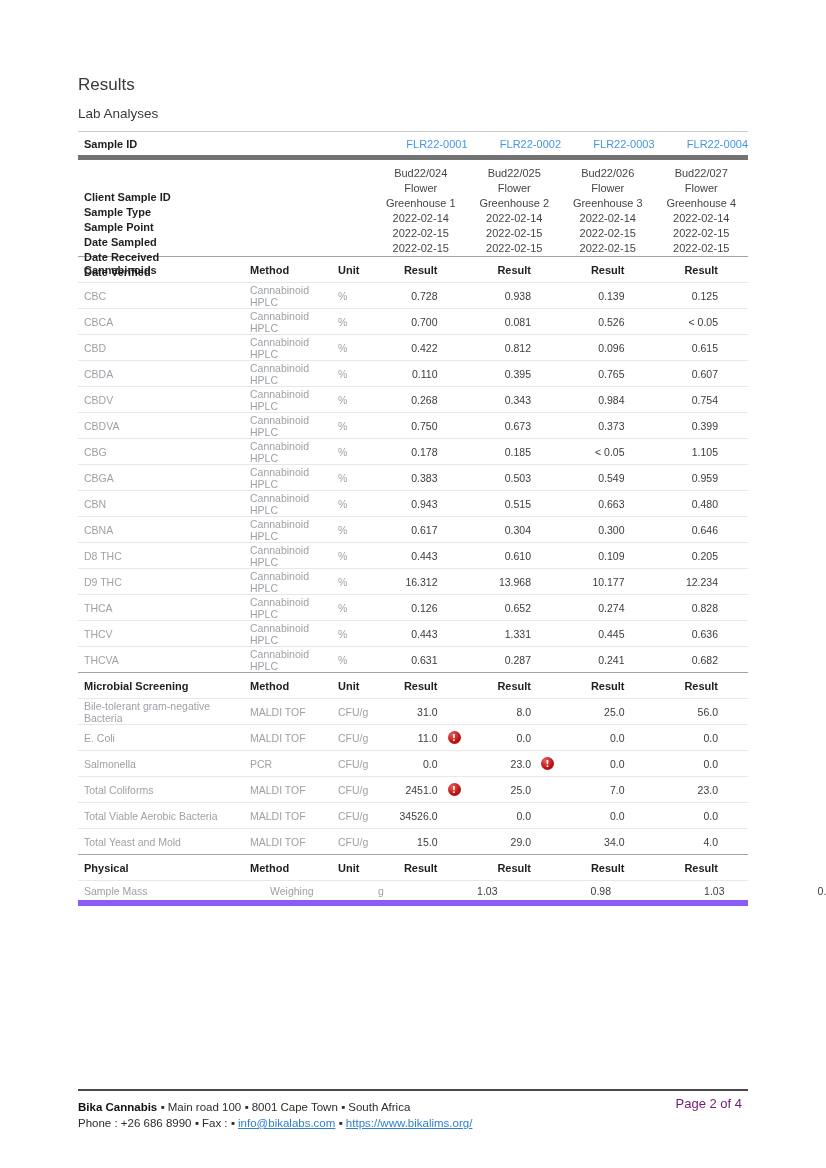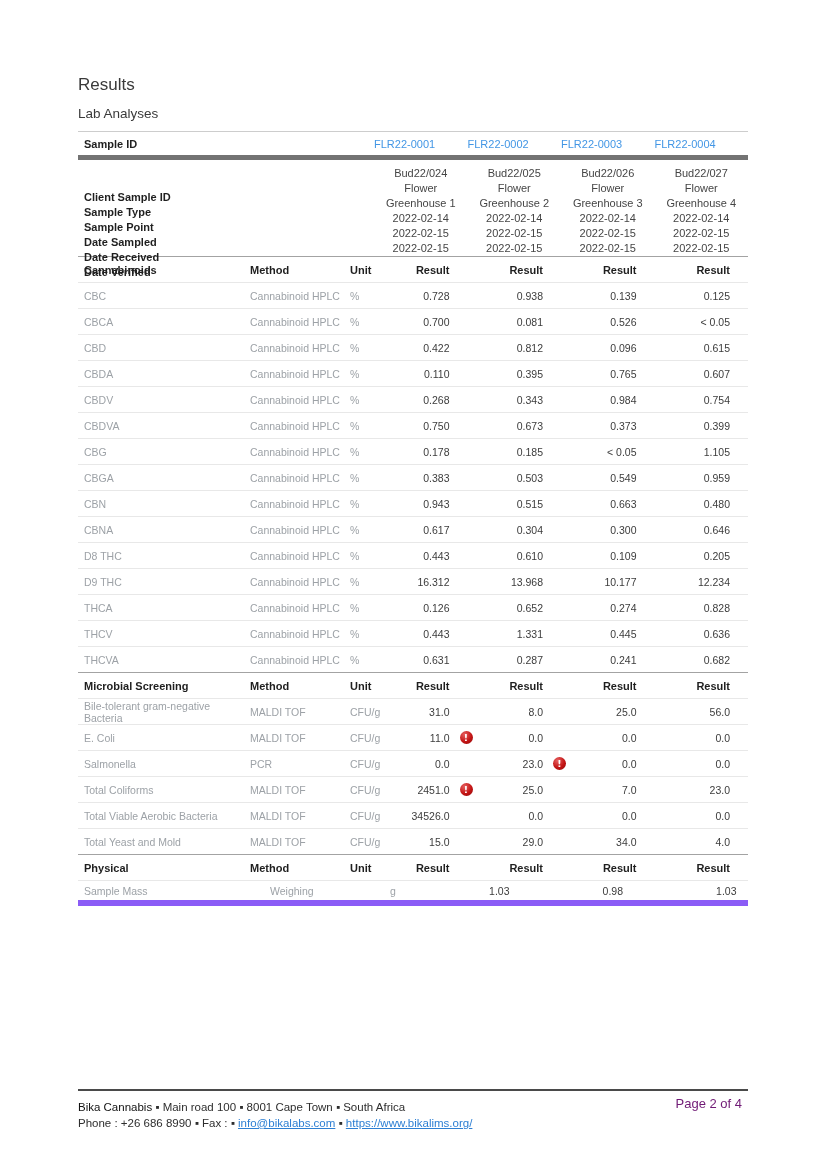--- a/index.html
+++ b/index.html
@@ -8,29 +8,29 @@
     position:relative; width:826px; height:1168px; background:#ffffff;
     font-family:"Liberation Sans", sans-serif; color:#3a3a3a; overflow:hidden;
   }
   .content { position:absolute; left:78px; top:76px; width:670px; }
 
   .h1 { font-size:17px; line-height:18px; font-weight:500; color:#3a3a3a; margin-bottom:13px; }
   .h2 { font-size:13.5px; line-height:14px; font-weight:400; color:#3a3a3a; margin-bottom:10px; }
 
   
   .c-analyte { width:172px; padding-left:6px; flex:none; }
-  .c-method  { width:100px;  flex:none; }
+  .c-method  { width:88px;  flex:none; }
   .c-unit    { width:36px;  flex:none; }
   .c-result  { width:93.5px; flex:none; position:relative; text-align:right; padding-right:30px; }
 
   
   .info-table { border-top:1px solid #cdcdcd; font-size:11px; }
   .sid-row { display:flex; height:28px; align-items:center; border-bottom:5px solid #737373; }
   .sid-label { width:296px; padding-left:6px; font-weight:bold; color:#1f1f1f; flex:none; }
-  .sid-link { width:93.5px; flex:none; text-align:left; text-decoration:none; font-weight:400; }
+  .sid-link { width:93.5px; flex:none; text-align:right; text-decoration:none; font-weight:400; }
   .info-rows { padding-top:6px; }
   .info-row { display:flex; height:15px; line-height:15px; align-items:center; }
   .i-label { width:296px; padding-left:6px; font-weight:bold; color:#1f1f1f; flex:none; font-size:11px;margin-top:48px;}
   .i-val { width:93.5px; flex:none; text-align:center; color:#454545; font-size:11px; }
 
   
   .sections { }
   .sec-header { display:flex; height:26px; align-items:center; border-top:1px solid #a3a3a3;
                 font-weight:bold; font-size:11px; color:#1f1f1f; }
   .sec-row { display:flex; height:26px; align-items:center; border-top:1px solid #e8e8e8;
@@ -44,21 +44,21 @@
     background:radial-gradient(circle at 35% 28%, #e66060 0%, #c31414 55%, #8f0909 100%);
     color:#fff; font-size:9.5px; font-weight:bold; line-height:13px; text-align:center;
     font-family:"DejaVu Sans", sans-serif;
   }
 
   
   .footer { position:absolute; left:78px; top:1089px; width:670px; font-size:11.5px; color:#2e2e2e; }
   .f-rule { border-top:2px solid #4a4a4a; }
   .f-line1 { margin-top:9px; line-height:14px; }
   .f-line2 { margin-top:2px; line-height:14px; }
-  .f-company { font-weight:normal; color:#111;text-align:center; }
+  .f-company { font-weight:bold; color:#111;text-align:center; }
   .f-link { text-decoration:underline; }
   .page-num { position:absolute; right:6px; top:7px; font-size:13px; color:#701a75; }
 </style>
 </head>
 <body>
 
 <div class="page">
   <div class="content">
     <div class="h1">Results</div>
     <div class="h2">Lab Analyses</div>

